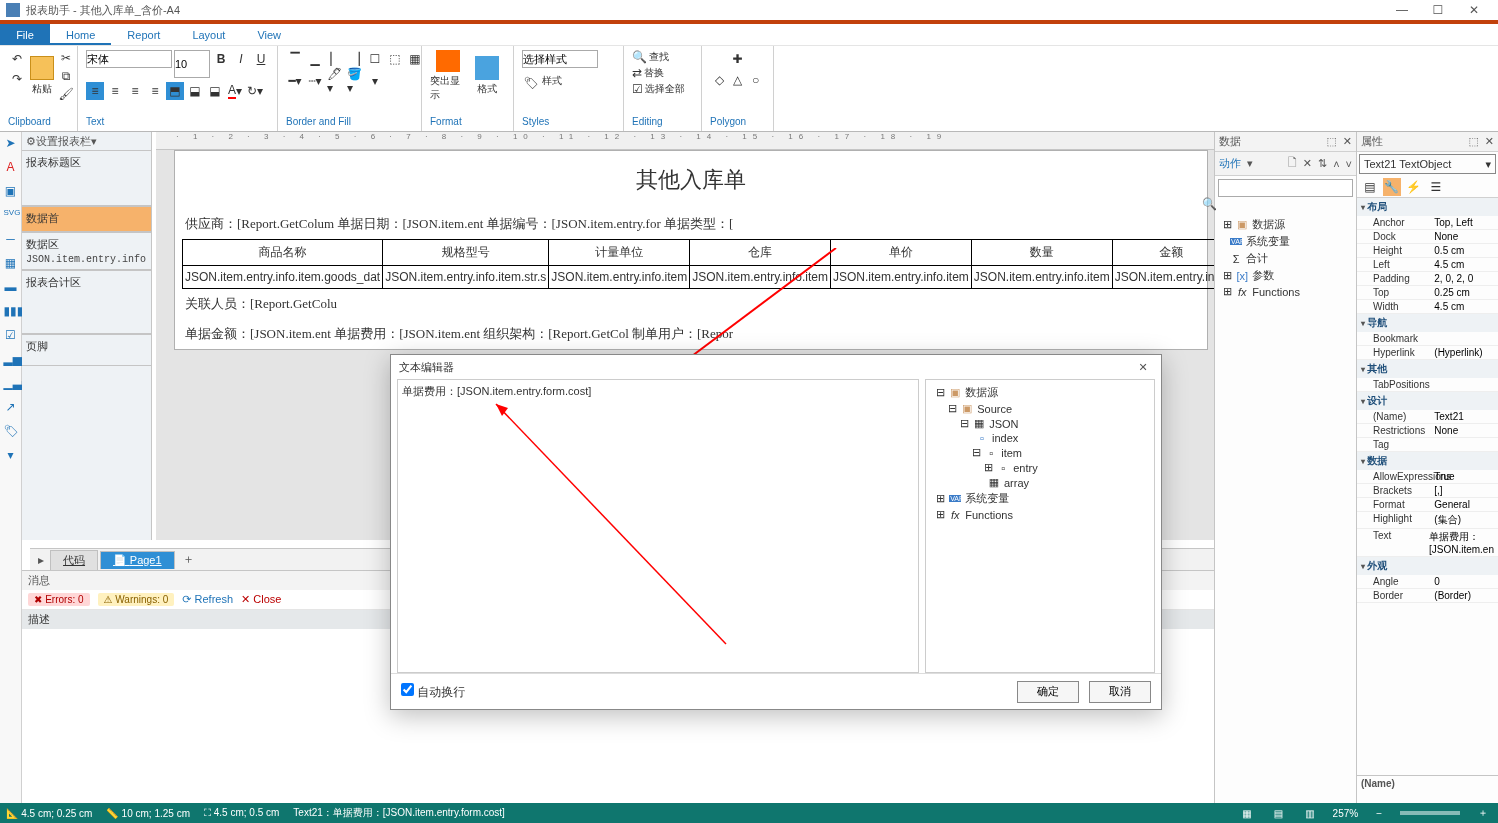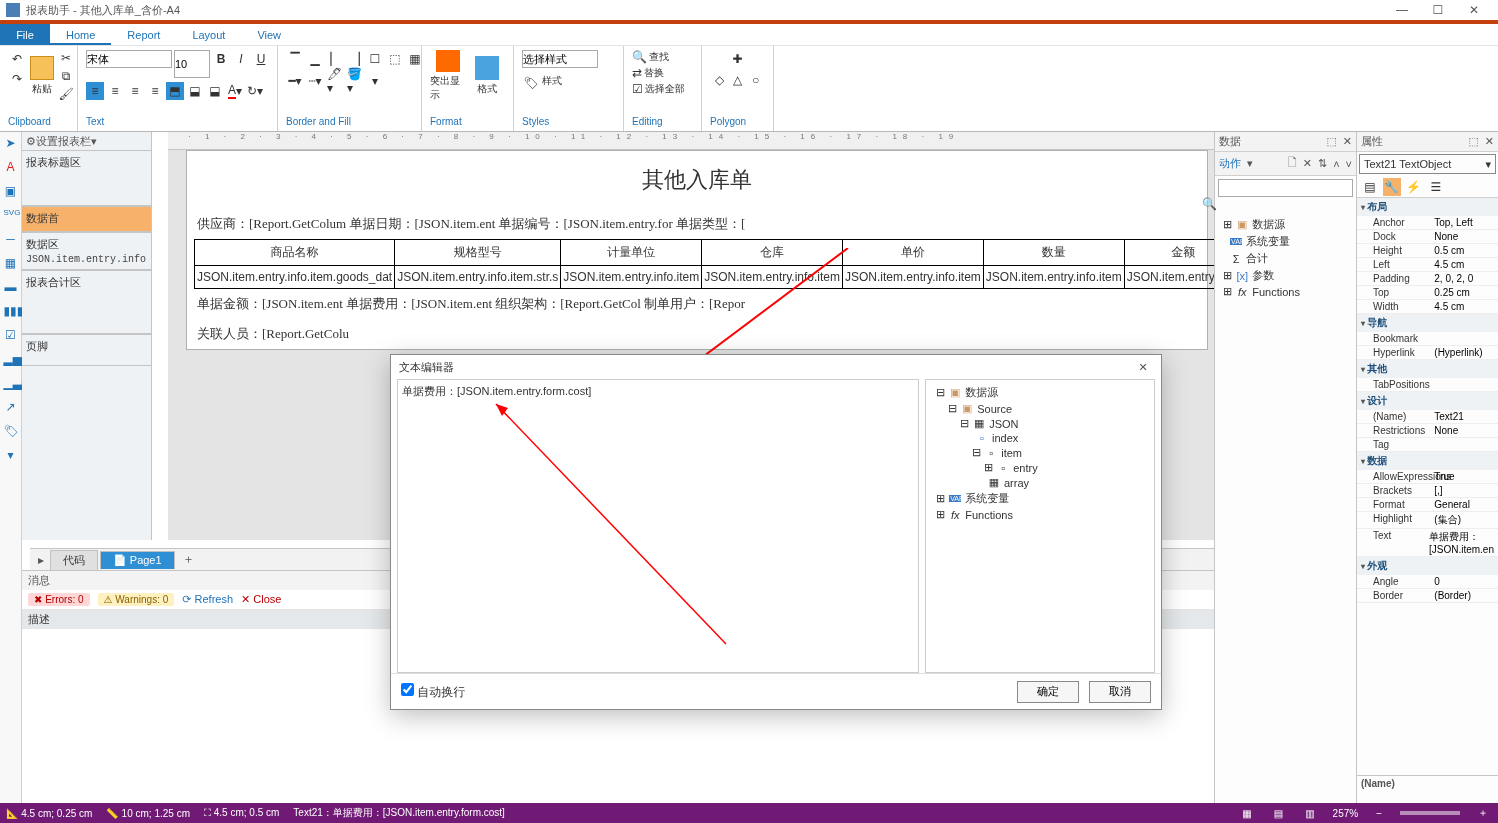--- a/index.html
+++ b/index.html
@@ -38,21 +38,21 @@
 .leftbar .ic { width: 14px; height: 14px; color: #1f73b7; font-size: 12px; text-align: center; }
 
 
 .sections { position: absolute; left: 22px; top: 132px; width: 130px; background: #eef2f5; border-right: 1px solid #c5c5c5; }
 .shead { height: 18px; line-height: 18px; padding: 0 4px; font-size: 11px; color: #555; display: flex; align-items: center; }
 .srow { height: 60px; border-top: 1px solid #c5c5c5; border-bottom: 1px solid #c5c5c5; padding: 4px; font-size: 11px; }
 .srow.sel { background: #f6b26b; }
 .srow .sub { font-size: 10px; color: #444; margin-top: 2px; font-family: Liberation Mono, monospace; }
 
 
-.canvas-wrap { position: absolute; left: 168px; top: 132px; right: 284px; height: 408px; background: #e4e4e4; overflow: hidden; }
+.canvas-wrap { position: absolute; left: 156px; top: 132px; right: 284px; height: 408px; background: #e4e4e4; overflow: hidden; }
 .ruler-top { height: 18px; background: #f0f0f0; border-bottom: 1px solid #c5c5c5; font-size: 8px; color: #777; letter-spacing: 6px; padding-left: 20px; white-space: nowrap; overflow: hidden; }
 .page { background: #fff; margin: 0 6px 6px 18px; border: 1px solid #b0b0b0; }
 .page .ptitle { text-align: center; font-family: SimSun, serif; font-size: 22px; padding: 14px 0; }
 .page .prow { padding: 6px 10px; font-size: 13px; font-family: SimSun, serif; white-space: nowrap; overflow: hidden; }
 .page table { width: calc(100% - 14px); margin: 0 7px; border-collapse: collapse; font-family: SimSun, serif; }
 .page th, .page td { border: 1px solid #000; padding: 4px 2px; font-size: 12px; text-align: center; white-space: nowrap; overflow: hidden; }
 .page th { font-weight: normal; }
 .arrow1 { position: absolute; left: 470px; top: 116px; width: 220px; height: 160px; pointer-events: none; }
 
 
@@ -71,21 +71,21 @@
 .propgrid { flex: 1; overflow: auto; font-size: 10px; }
 .propcat { background: #eef2f5; padding: 2px 4px; font-weight: bold; color: #1f4f7a; }
 .propcat::before { content: "▾ "; color: #555; font-size: 8px; }
 .proprow { display: flex; border-bottom: 1px solid #eee; }
 .proprow .k { width: 52%; padding: 1px 4px 1px 16px; color: #333; }
 .proprow .v { flex: 1; padding: 1px 4px; color: #000; }
 .footbox { border-top: 1px solid #c5c5c5; padding: 2px 4px; font-size: 10px; color: #555; height: 28px; }
 
 
 .pagetabs { position: absolute; left: 30px; top: 548px; right: 284px; height: 22px; background: #f2f2f2; display: flex; align-items: center; gap: 2px; padding-left: 4px; border-top: 1px solid #c5c5c5; }
-.pagetabs .ptab { padding: 2px 12px; font-size: 11px; background: #e0e0e0; border: 1px solid #c0c0c0; border-bottom: none; }
+.pagetabs .ptab { padding: 2px 12px; font-size: 11px; background: #e0e0e0; border: 1px solid #c0c0c0; border-bottom: none; text-decoration: underline; }
 .pagetabs .ptab.active { background: #2f8fd5; color: #fff; }
 .pagetabs .plus { padding: 2px 6px; color: #555; }
 
 
 .msgpanel { position: absolute; left: 22px; top: 570px; right: 284px; bottom: 20px; background: #fff; border-top: 1px solid #c5c5c5; }
 .msgpanel .mhead { font-size: 11px; padding: 2px 6px; color: #555; background: #f3f3f3; }
 .msgpanel .mrow { display: flex; gap: 8px; padding: 3px 6px; font-size: 11px; border-bottom: 1px solid #e5e5e5; align-items: center; }
 .badge { padding: 1px 6px; border-radius: 2px; font-size: 10px; }
 .badge.err { background: #ffd7d7; color: #b00000; }
 .badge.warn { background: #fff1bf; color: #8a6100; }
@@ -98,21 +98,21 @@
 .modal .mtitle .xbtn { width: 20px; text-align: center; color: #555; cursor: pointer; }
 .modal .mbody { flex: 1; display: flex; }
 .modal .editor { flex: 1; border: 1px solid #ccc; margin: 0 6px 0 6px; padding: 4px; font-size: 11px; font-family: SimSun, monospace; background: #fff; position: relative; }
 .modal .treepane { width: 230px; border: 1px solid #ccc; margin: 0 6px 0 0; padding: 4px; font-size: 11px; overflow: auto; }
 .modal .arrow { position: absolute; left: 88px; top: 14px; width: 260px; height: 260px; pointer-events: none; }
 .modal .mfoot { height: 36px; display: flex; align-items: center; padding: 0 10px; gap: 10px; border-top: 1px solid #ddd; }
 .modal .mfoot .spacer { flex: 1; }
 .modal .btn { width: 62px; height: 22px; border: 1px solid #888; background: #f6f6f6; font-size: 11px; }
 
 
-.statusbar { position: absolute; left: 0; right: 0; bottom: 0; height: 20px; background: #701a75; color: #fff; display: flex; align-items: center; font-size: 10px; padding: 0 6px; gap: 14px; }
+.statusbar { position: absolute; left: 0; right: 0; bottom: 0; height: 20px; background: #0f766e; color: #fff; display: flex; align-items: center; font-size: 10px; padding: 0 6px; gap: 14px; }
 .statusbar .spacer { flex: 1; }
 .statusbar .sbtn { padding: 0 4px; }
 </style>
 </head>
 <body>
 
 <div class="titlebar">
   <div class="icon"></div>
   <div class="title">报表助手 - 其他入库单_含价-A4</div>
   <div class="winbtn">—</div>
@@ -309,22 +309,22 @@
         <td>JSON.item.entry.info.item.str.s</td>
         <td>JSON.item.entry.info.item</td>
         <td>JSON.item.entry.info.item</td>
         <td>JSON.item.entry.info.item</td>
         <td>JSON.item.entry.info.item</td>
         <td>JSON.item.entry.info.</td>
 
       </tr>
     </tbody>
       </table>
+    <div class="prow">关联人员：[Report.GetColu</div>
     <div class="prow">单据金额：[JSON.item.ent  单据费用：[JSON.item.ent  组织架构：[Report.GetCol  制单用户：[Repor</div>
-    <div class="prow">关联人员：[Report.GetColu</div>
   </div>
   <svg class="arrow1">
       <line x1="210" y1="0" x2="10" y2="150" stroke="#ff0000" stroke-width="2"></line>
       <polygon points="10,150 20,136 24,144" fill="#ff0000"></polygon>
     </svg>
 </div>
 
 <div class="pagetabs">
   <div style="padding:0 4px;color:#555">▸</div>
   <div class="ptab"><span>代码</span></div>

